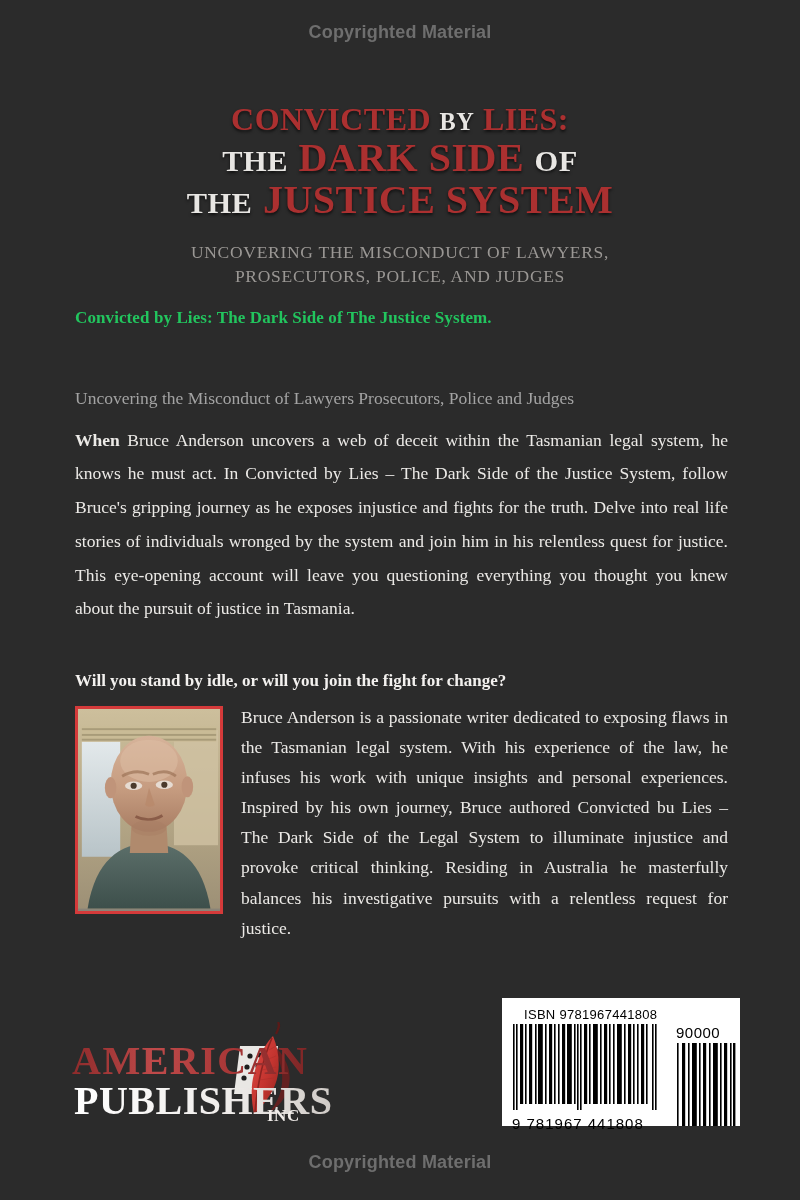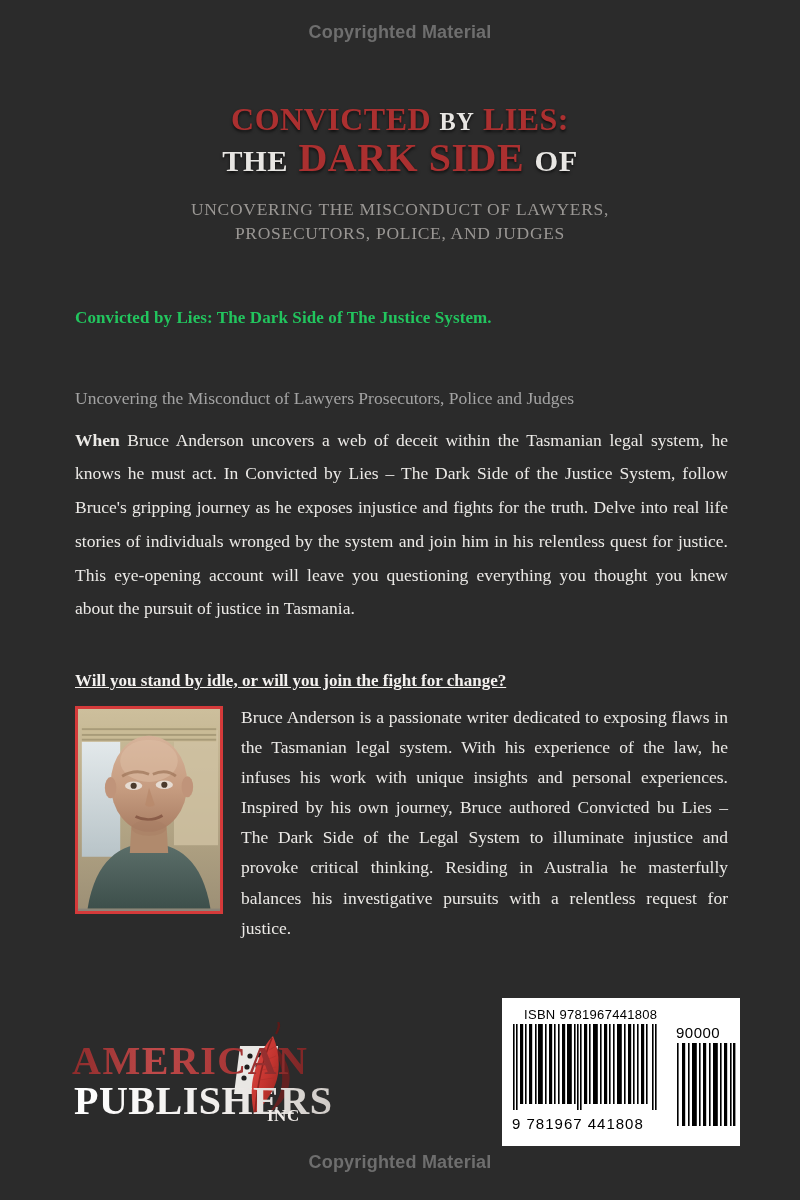--- a/index.html
+++ b/index.html
@@ -103,21 +103,20 @@
     text-justify: inter-word;
   }
   .blurb b { font-weight: bold; }
 
   .cta {
     margin-top: 45px;
     font-family: "Liberation Serif", serif;
     font-weight: bold;
     font-size: 17px;
     color: #f3f1ef;
-    text-decoration: underline;
   }
 
   
   .author-area {
     position: absolute;
     left: 75px;
     right: 72px;
     top: 702px;
   }
   .author-photo {
@@ -149,21 +148,21 @@
     width: 260px;
     height: 105px;
   }
 
   
   .barcode-box {
     position: absolute;
     left: 502px;
     top: 998px;
     width: 238px;
-    height: 148px;
+    height: 128px;
     background: #ffffff;
     box-sizing: border-box;
     padding: 9px 10px 4px 10px;
   }
   .isbn-text {
     font-family: "Liberation Sans", sans-serif;
     font-size: 13px;
     color: #000;
     margin: 0 0 2px 12px;
     letter-spacing: 0.3px;
@@ -198,20 +197,23 @@
   <div class="title-block">
 
     <div class="title-line title-line-1">
       <span class="t-red sc">Convicted</span><span>&nbsp;</span><span class="t-white sc sc-small">by</span><span>&nbsp;</span><span class="t-red sc">Lies:</span>
     </div>
 
     <div class="title-line title-line-2">
       <span class="t-white sc sc-small">The</span><span>&nbsp;</span><span class="t-red sc">Dark Side</span><span>&nbsp;</span><span class="t-white sc sc-small">of</span>
     </div>
 
+    <div class="title-line title-line-3">
+      <span class="t-white sc sc-small">the</span><span>&nbsp;</span><span class="t-red sc">Justice System</span>
+    </div>
 
     <div class="subtitle">
       <div>Uncovering the Misconduct of Lawyers,</div>
       <div>Prosecutors, Police, and Judges</div>
     </div>
   </div>
 
   <div class="body-area">
 
     <div class="headline">Convicted by Lies: The Dark Side of The Justice System.</div>

